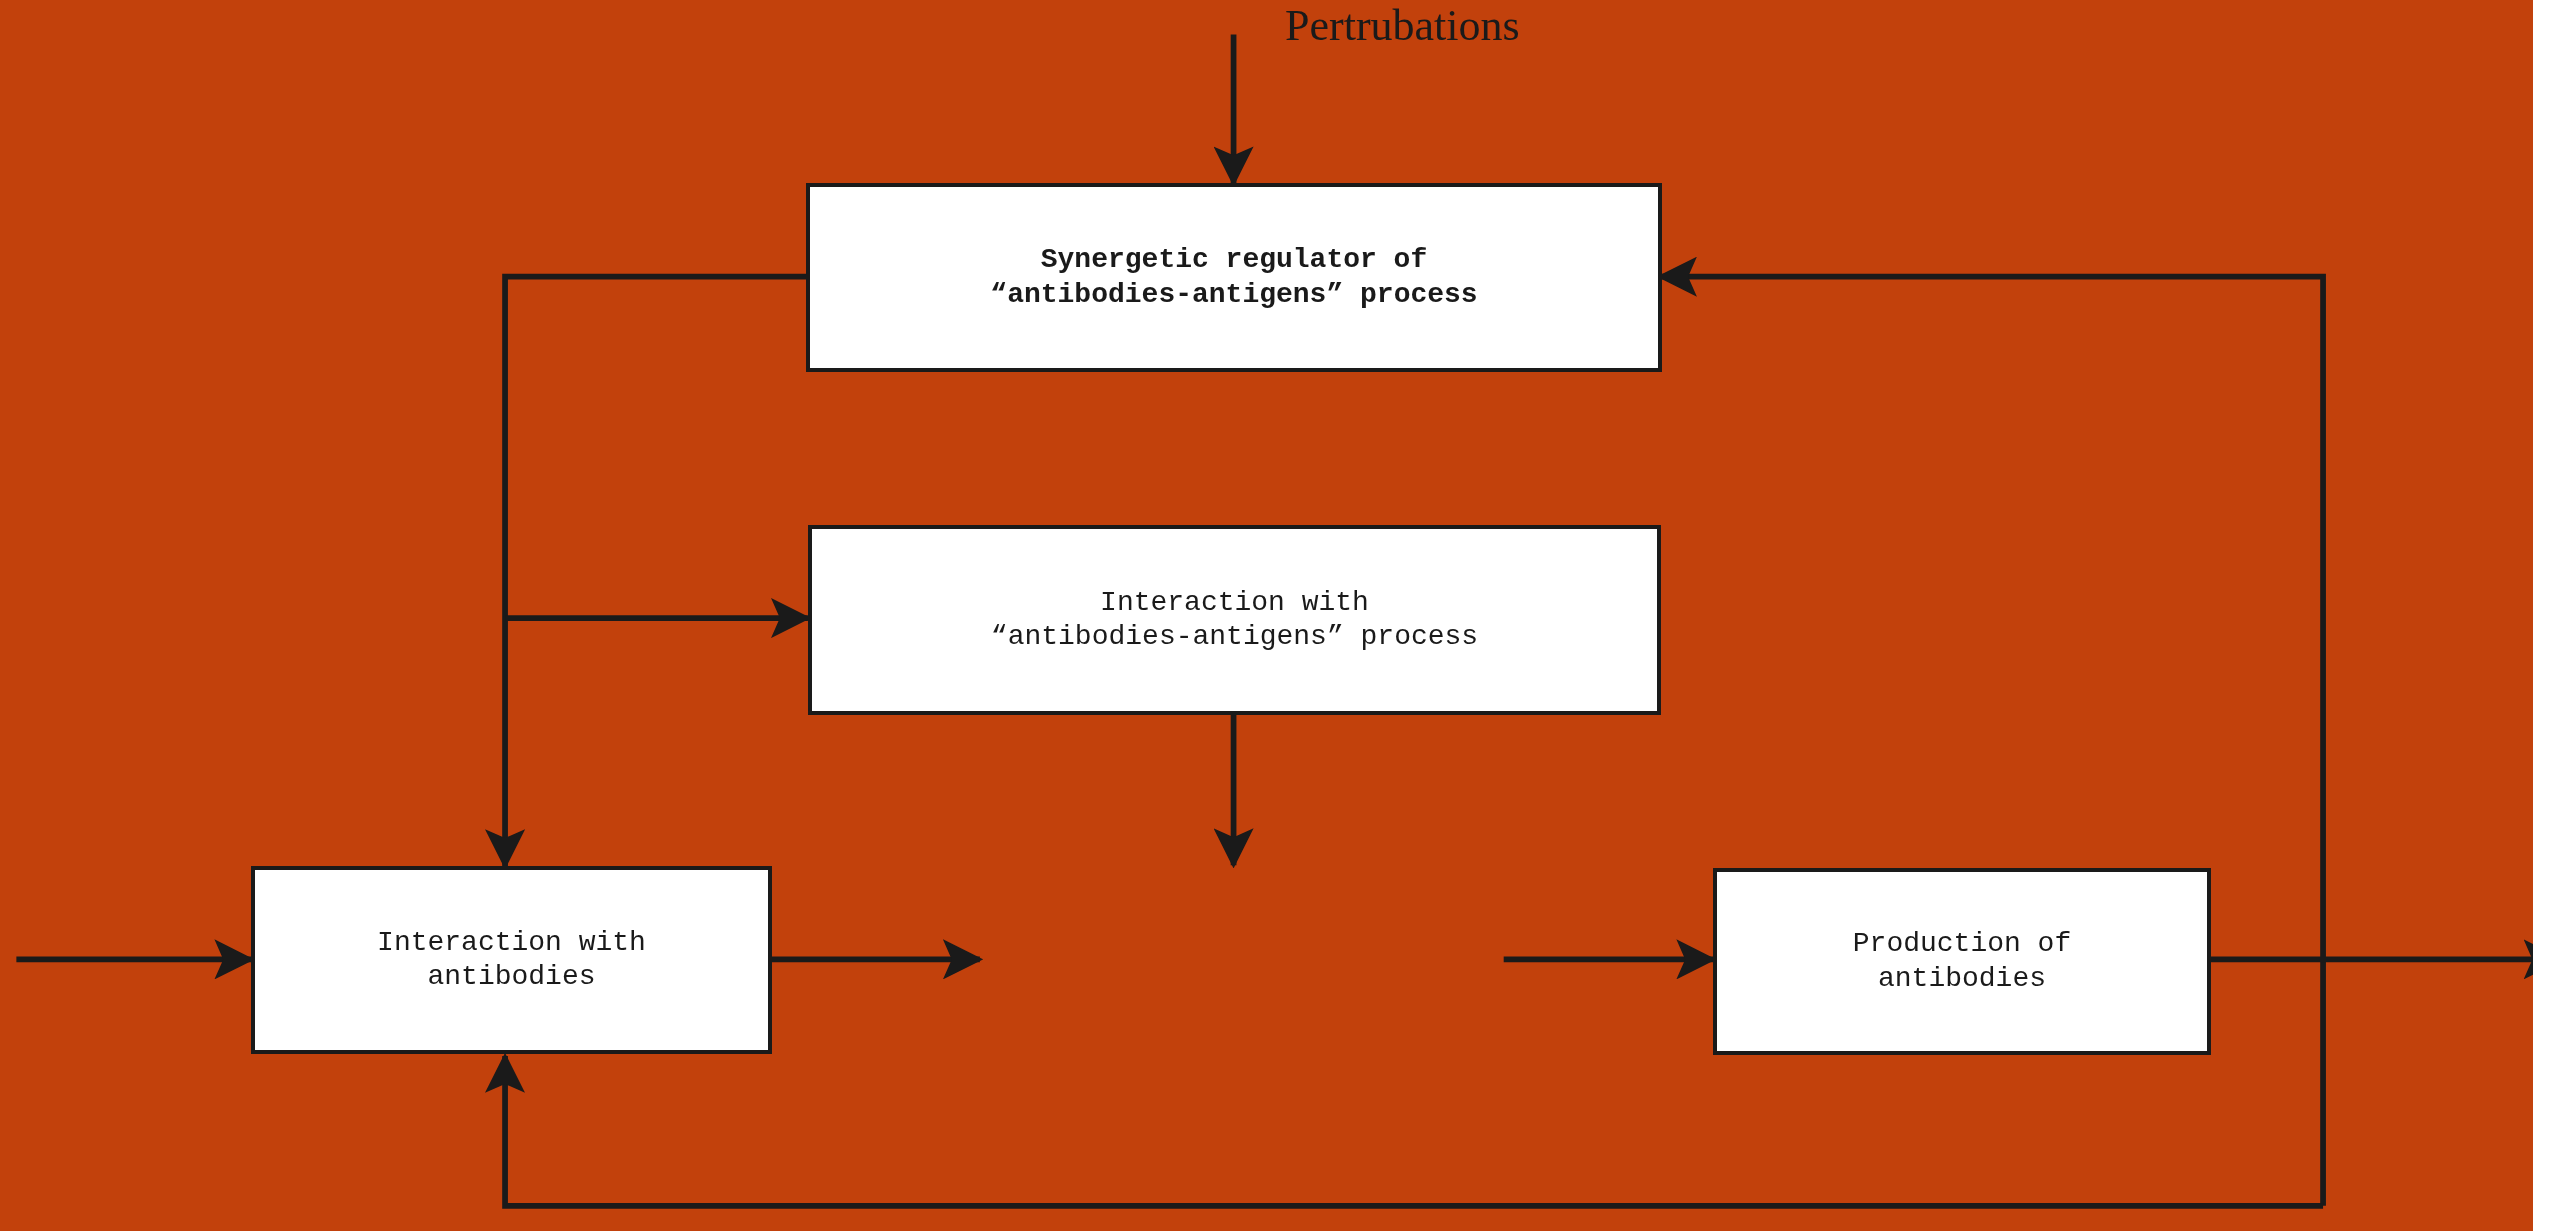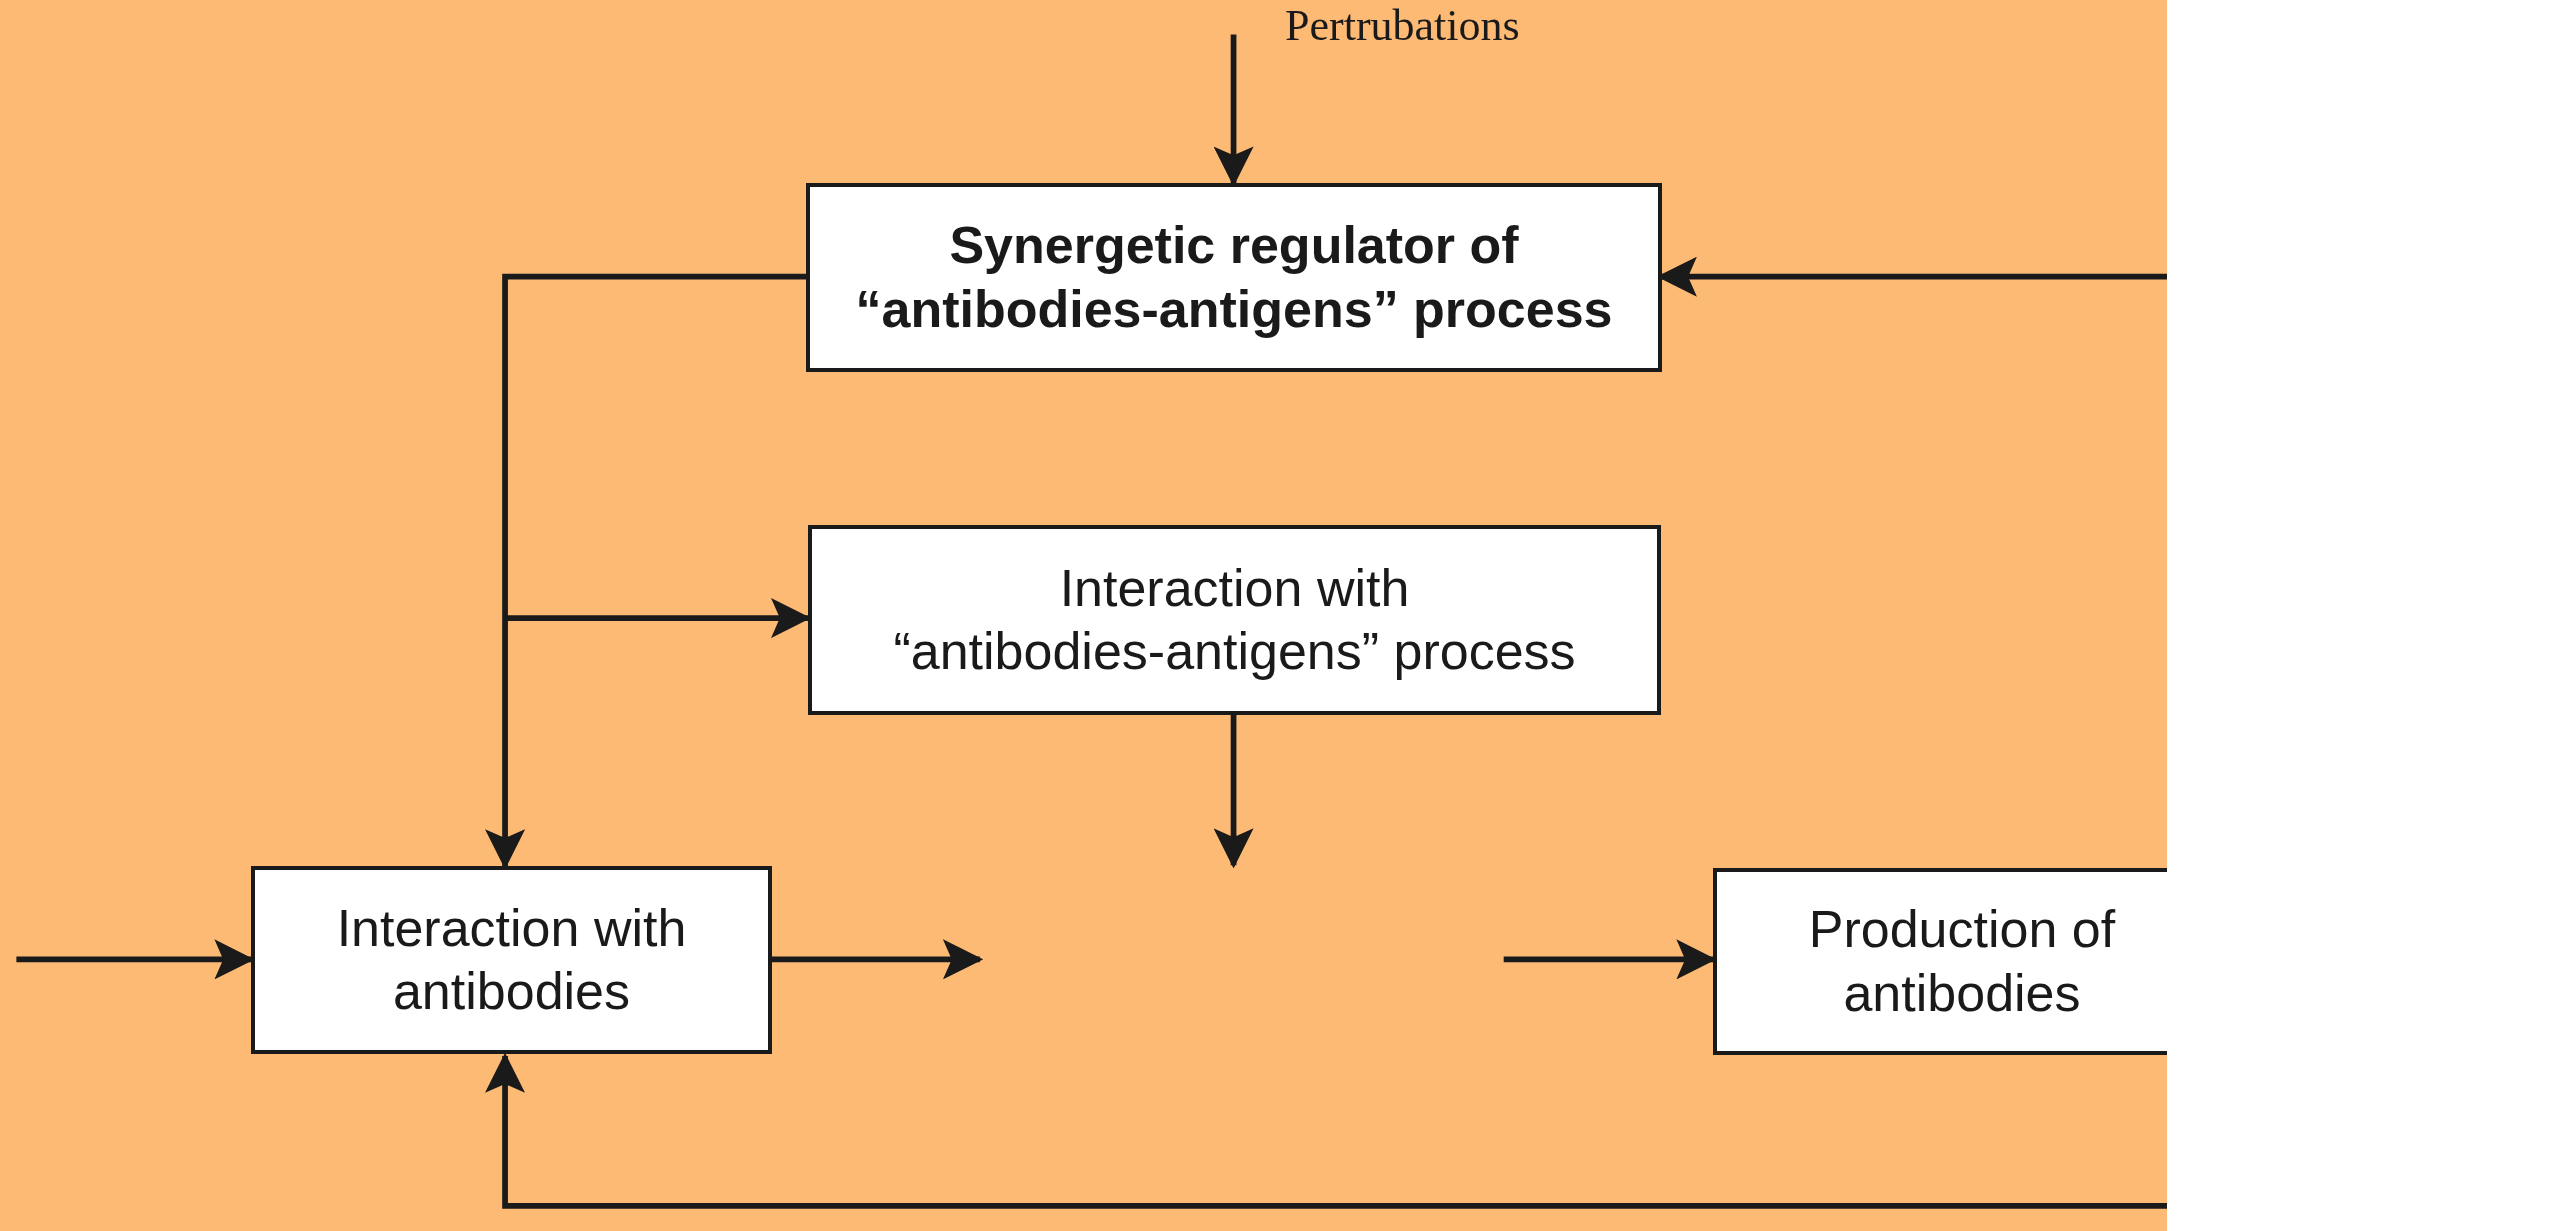--- a/index.html
+++ b/index.html
@@ -5,45 +5,45 @@
   html, body {
     margin: 0;
     padding: 0;
     background: #ffffff;
   }
   body {
     font-family: "Liberation Serif", "DejaVu Serif", serif;
   }
   #diagram-root {
     position: relative;
-    width: 2167px;
+    width: 2533px;
     height: 1232px;
-    background: #fdba74;
+    background: #c2410c;
     overflow: hidden;
   }
   #diagram-svg {
     position: absolute;
     inset: 0;
     width: 2576px;
     height: 1232px;
     display: block;
   }
   .node-box {
     position: absolute;
     box-sizing: border-box;
     border: 4.1px solid #1a1a1a;
     background: #ffffff;
     display: flex;
     flex-direction: column;
     align-items: center;
     justify-content: center;
     text-align: center;
     color: #1a1a1a;
-    font-family: Liberation Sans, sans-serif;
-    font-size: 52px;
+    font-family: Liberation Mono, monospace;
+    font-size: 28px;
     line-height: 1.22;
   }
   .node-box.emphasis {
     font-weight: bold;
   }
   .node-line {
     display: block;
     white-space: nowrap;
   }
   .edge-label {

